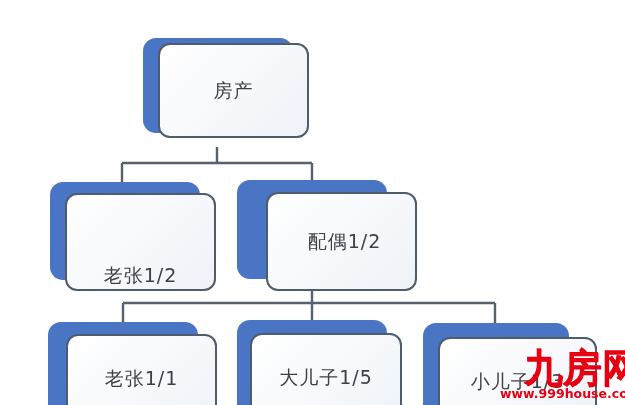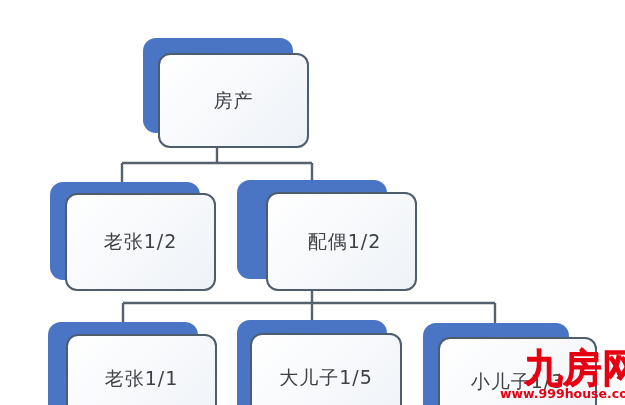--- a/index.html
+++ b/index.html
@@ -74,26 +74,26 @@
 <div class="canvas">
 
   <svg class="connectors" width="625" height="405" viewBox="0 0 625 405">
 
     <path d="M217 147 V163 M122 163 H312 M122 163 V183 M312 163 V181" fill="none" stroke="#55616c" stroke-width="2.4"></path>
 
     <path d="M312 290 V303 M123 303 H495 M123 303 V323 M312 303 V321 M495 303 V324" fill="none" stroke="#55616c" stroke-width="2.4"></path>
   </svg>
 
   <div class="shadow" style="left:143px; top:38px; width:150px; height:95px;"></div>
-  <div class="card" style="left:158px; top:53px; width:151px; height:95px;font-family:Liberation Serif, serif;">
+  <div class="card" style="left:158px; top:43px; width:151px; height:95px;font-family:Liberation Serif, serif;">
     <span>房产</span>
   </div>
 
   <div class="shadow" style="left:50px; top:182px; width:150px; height:98px;"></div>
-  <div class="card" style="left:65px; top:193px; width:151px; height:98px;">
+  <div class="card" style="left:65px; top:193px; width:151px; height:98px;align-items:flex-end;">
     <span>老张1/2</span>
   </div>
 
   <div class="shadow" style="left:237px; top:180px; width:150px; height:99px;"></div>
   <div class="card" style="left:266px; top:192px; width:151px; height:99px;padding-left:6px;">
     <span>配偶1/2</span>
   </div>
 
   <div class="shadow" style="left:48px; top:322px; width:150px; height:100px;"></div>
   <div class="card bottom-row" style="left:66px; top:334px; width:151px; height:110px;">

